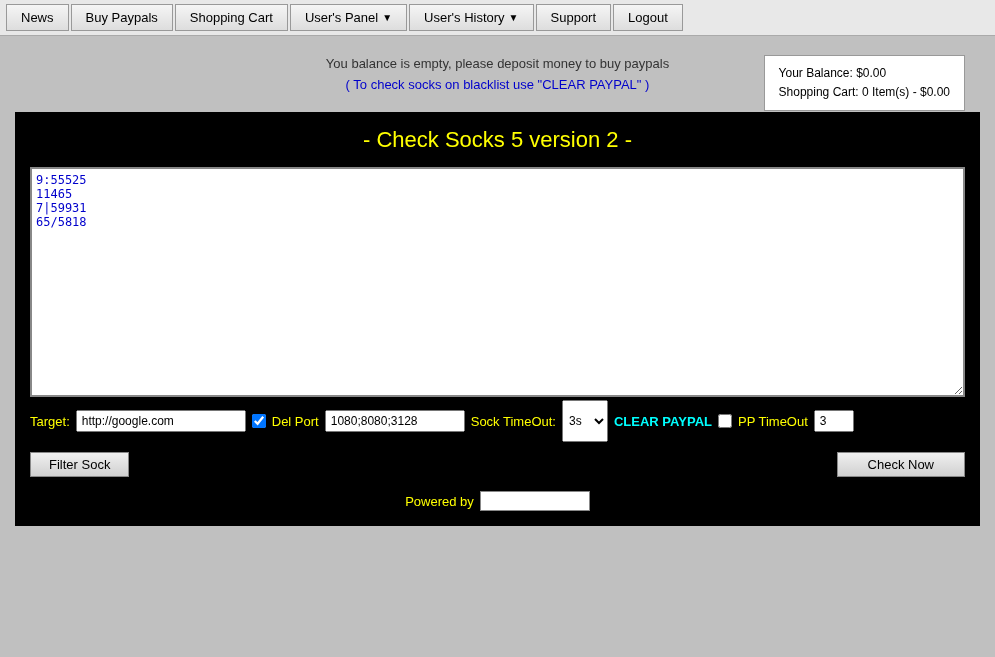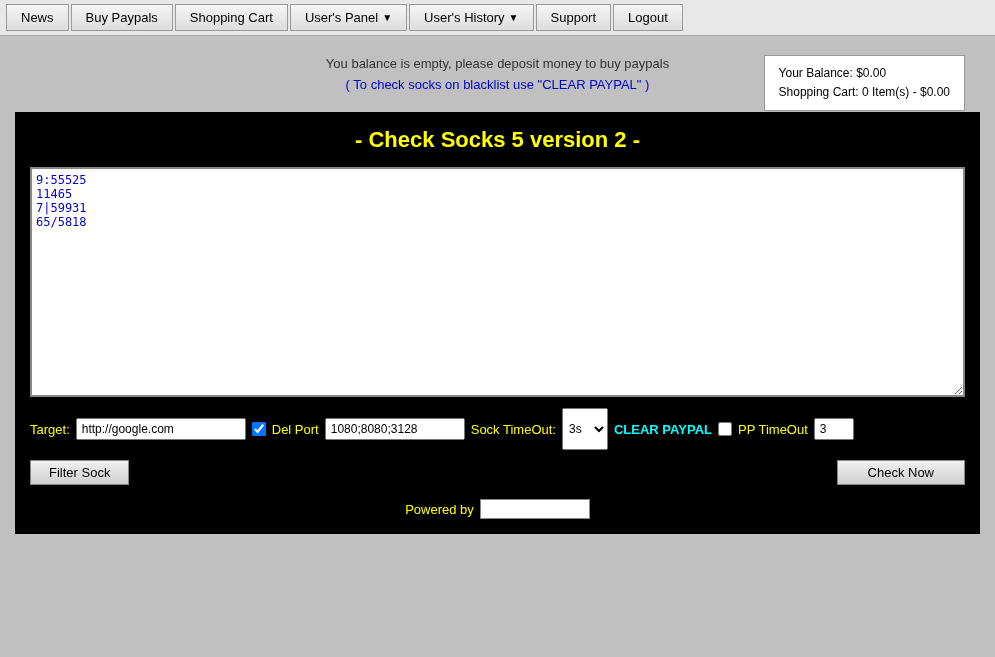--- a/index.html
+++ b/index.html
@@ -12,27 +12,27 @@
     
     .balance-box { position: absolute; right: 30px; top: 55px; background: white; border: 1px solid #999; padding: 8px 14px; font-size: 12px; line-height: 1.6; }
 
     
     .info-section { text-align: center; padding: 20px 0 10px 0; }
     .info-text { font-size: 13px; color: #333; margin-bottom: 6px; }
     .blacklist-link { color: #00c; font-size: 13px; text-decoration: none; }
 
     
     .main-panel { background: #000; margin: 10px 15px; padding: 15px; color: white; }
-    .panel-title { color: #ffff00; font-size: 22px; font-weight: bold; text-align: center; margin-bottom: 14px; }
+    .panel-title { color: #ffff00; font-size: 22px; font-weight: normal; text-align: center; margin-bottom: 14px; }
 
     
     .socks-textarea { width: 100%; height: 230px; background: white; color: #0000cc; font-family: monospace; font-size: 12px; border: 2px solid #888; resize: vertical; padding: 4px; }
 
     
-    .controls-row { display: flex; align-items: center; gap: 6px; margin-top: 8px; flex-wrap: wrap; }
+    .controls-row { display: flex; align-items: center; gap: 6px; flex-wrap: wrap; }
     .label-text { color: #ffff00; font-size: 13px; }
     .target-input { width: 170px; font-size: 12px; padding: 2px 4px; }
     .del-port-check { width: 14px; height: 14px; }
     .port-input { width: 140px; font-size: 12px; padding: 2px 4px; }
     .timeout-select { font-size: 12px; padding: 12px 2px; }
     .clear-paypal-btn { color: #00ffff; font-weight: bold; font-size: 13px; background: none; border: none; cursor: pointer; text-align: center; }
     .pp-timeout-input { width: 40px; font-size: 12px; padding: 2px 4px; }
 
     
     .buttons-row { display: flex; justify-content: space-between; gap: 8px; margin-top: 10px; }

